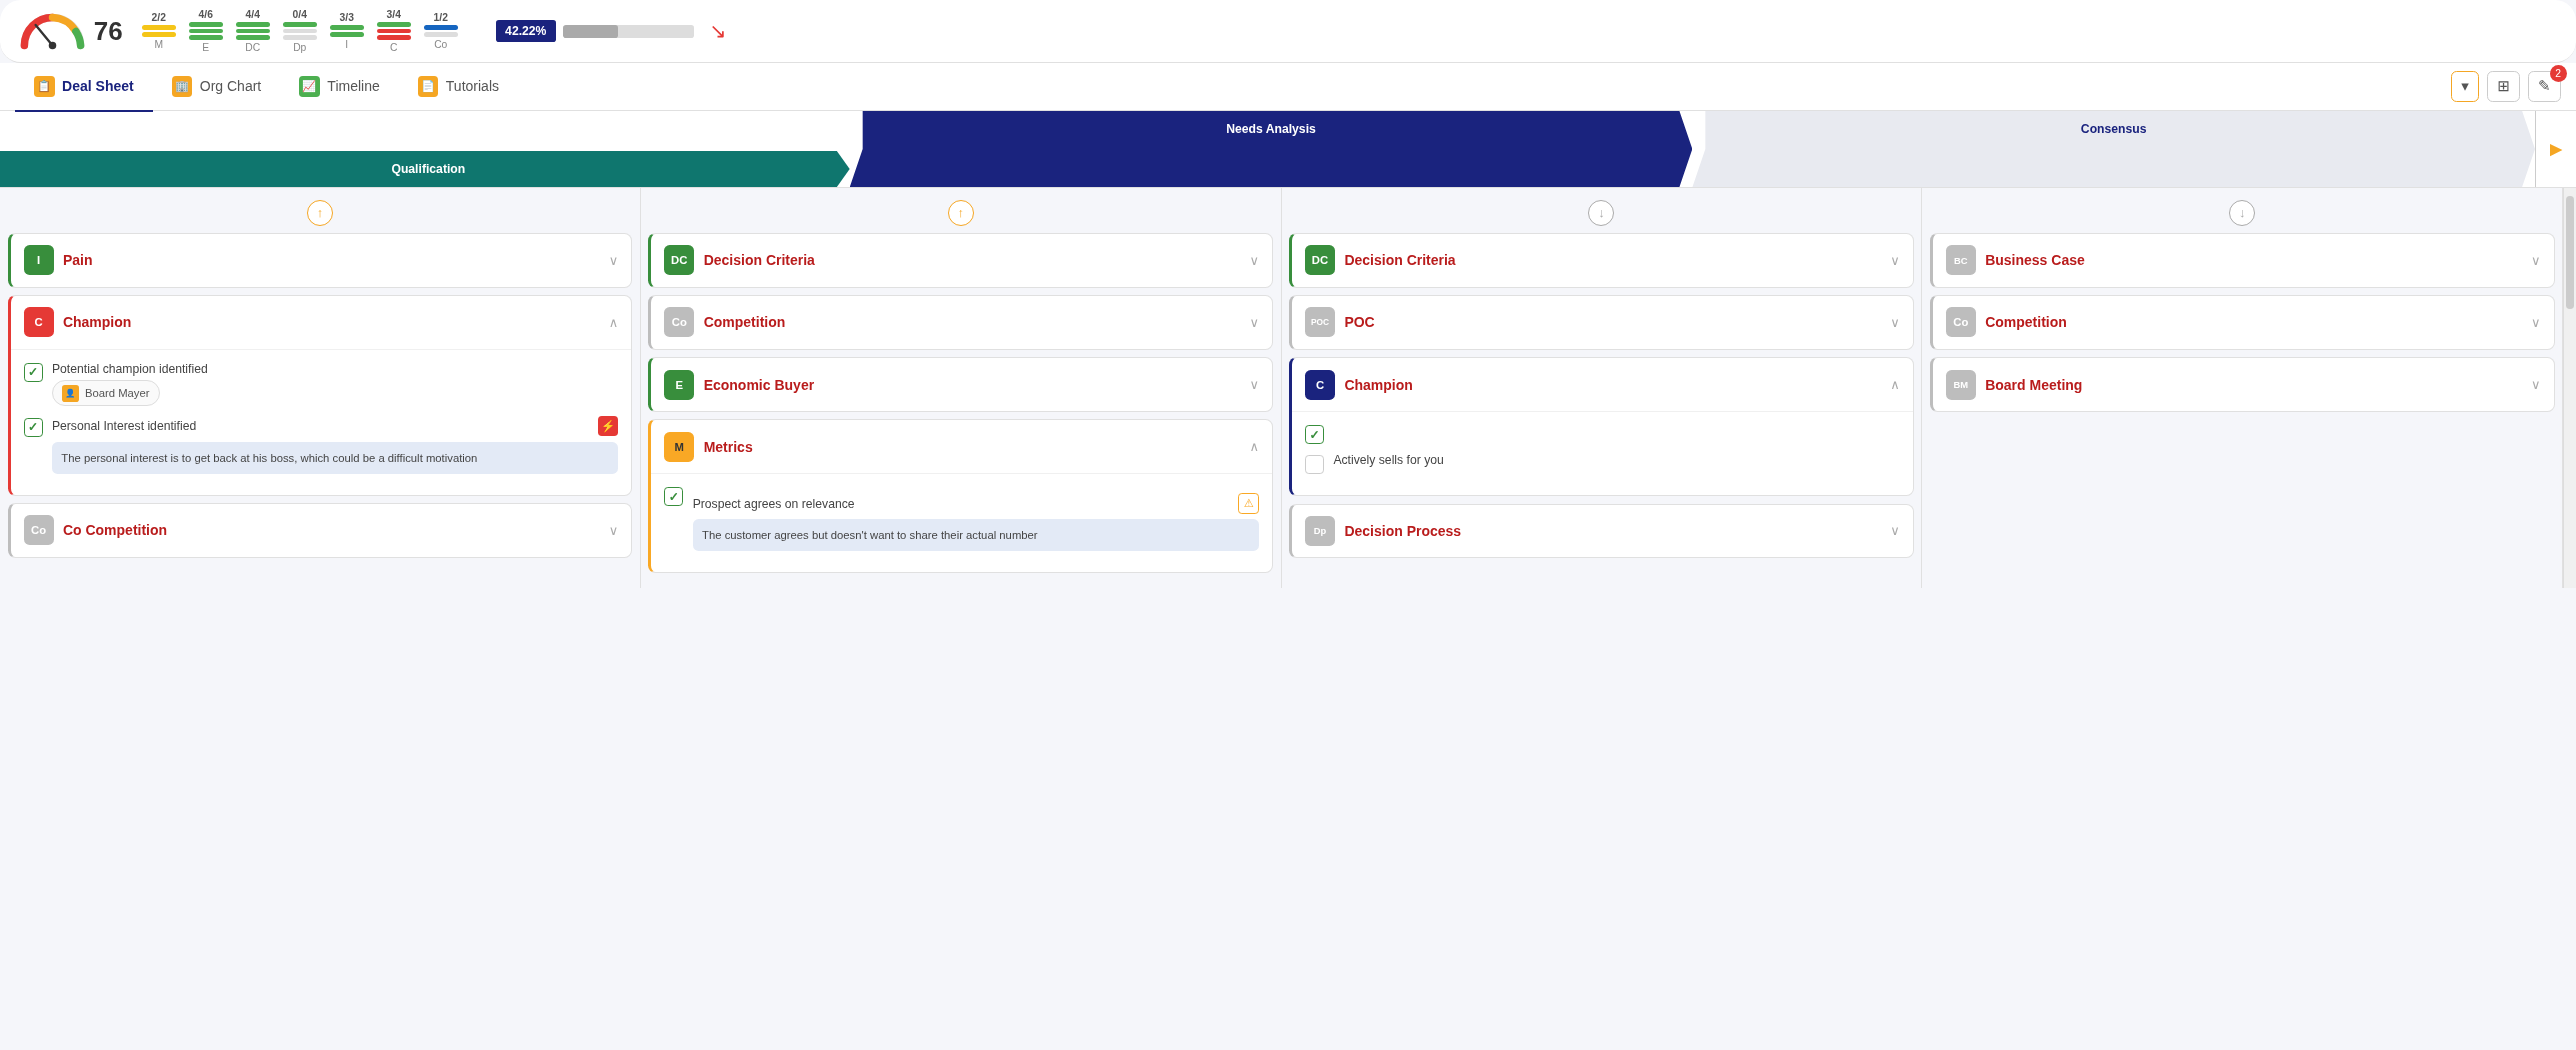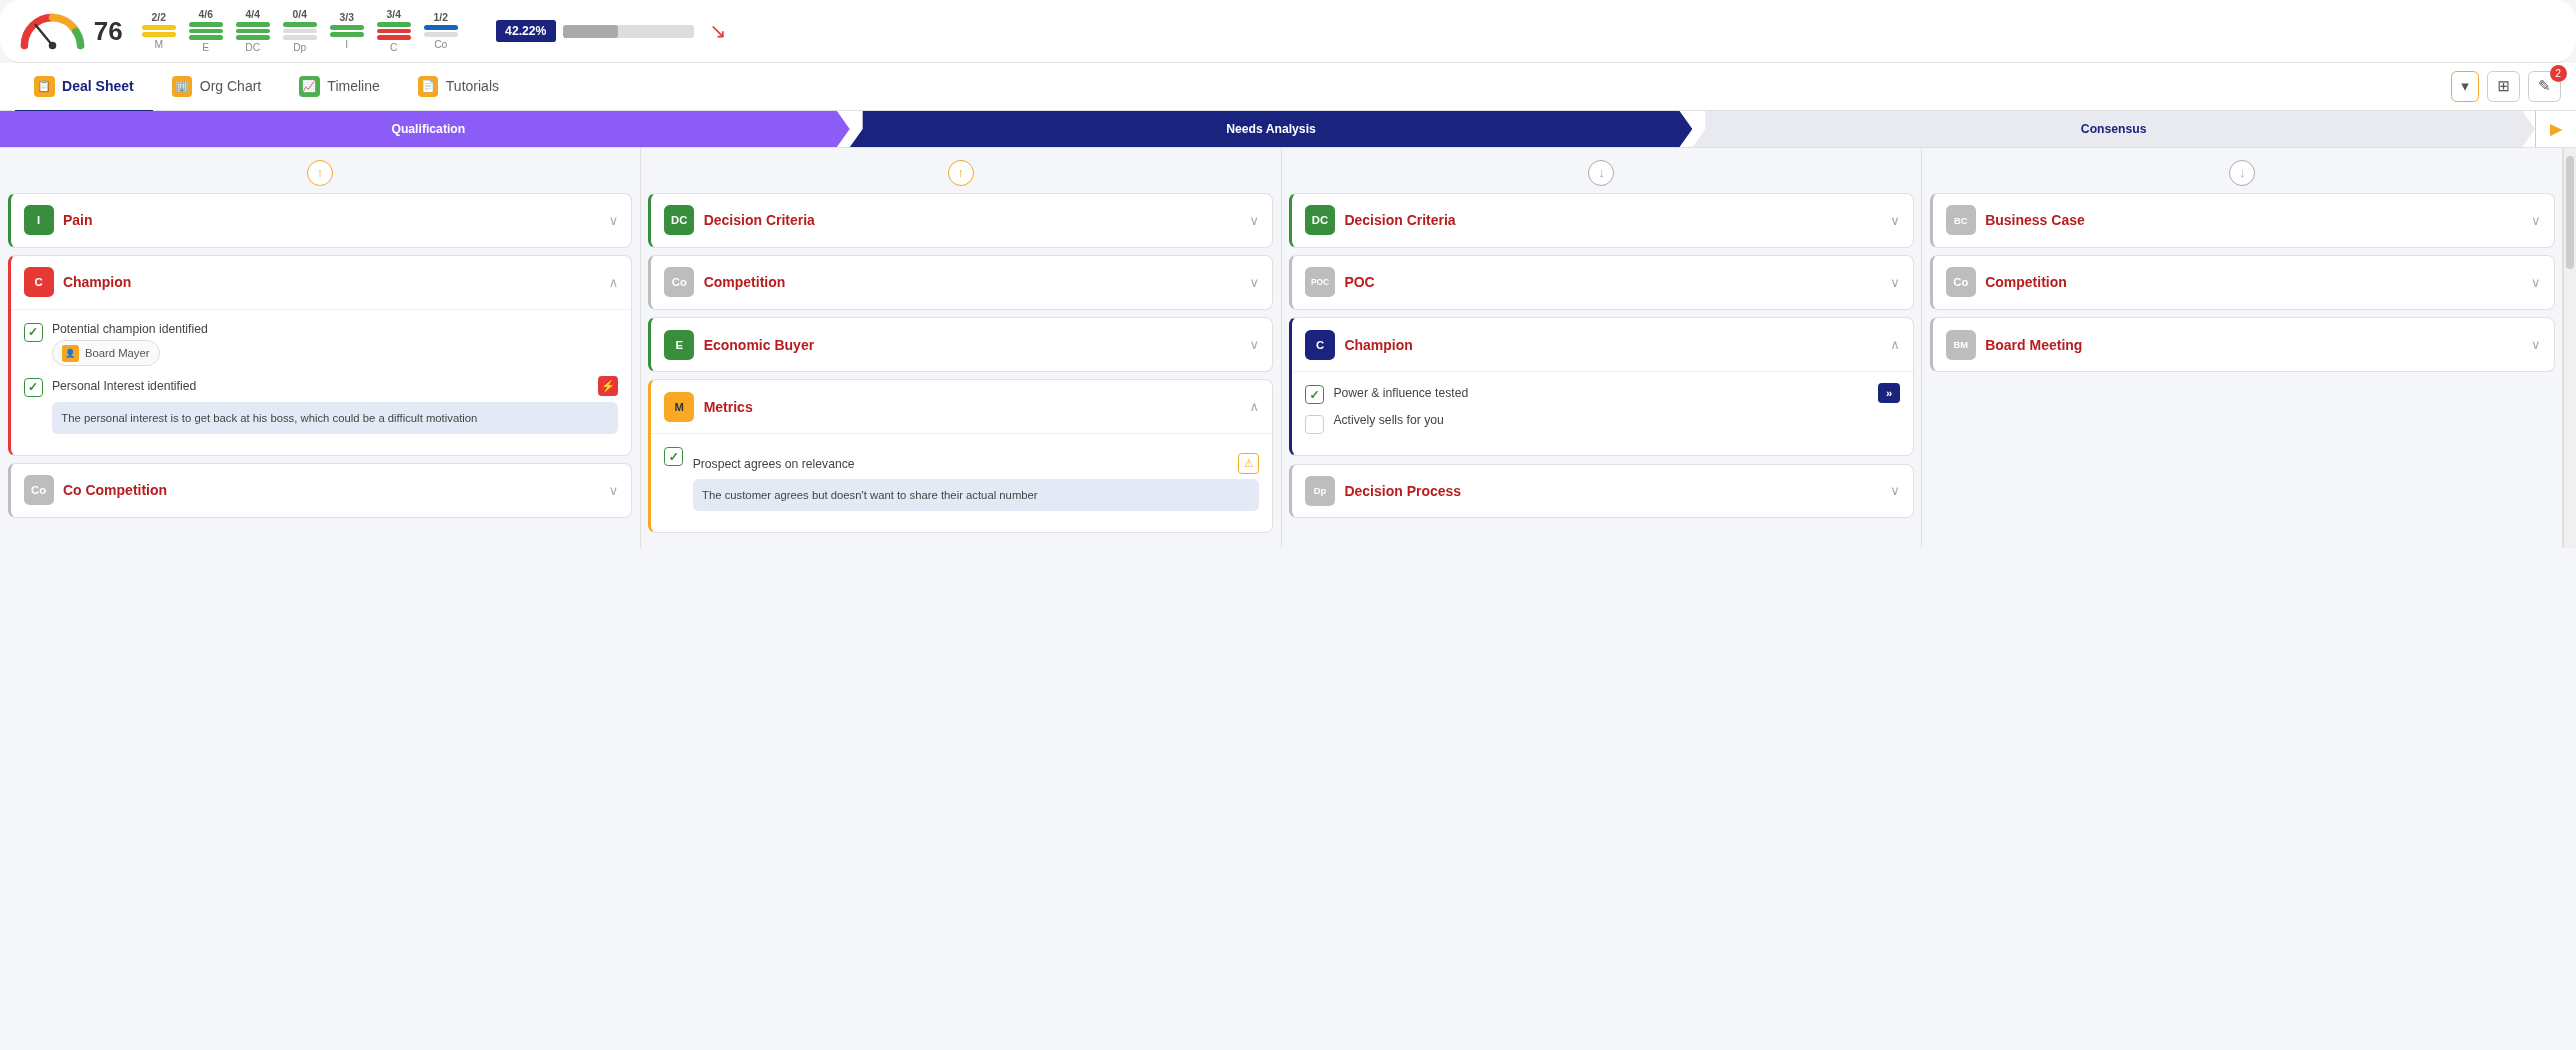--- a/index.html
+++ b/index.html
@@ -212,21 +212,21 @@
     <button class="nav-btn active">▾</button>
     <button class="nav-btn">⊞</button>
     <div class="badge-wrap">
       <button class="nav-btn">✎</button>
       <span class="badge">2</span>
     </div>
   </div>
 </div>
 
 <div class="pipeline" style="display:flex; overflow:hidden;">
-  <div style="flex:1; padding:11.3px 19px 11.3px 26px; background:#8b5cf6; color:#fff; font-weight:700; font-size:12.2px; clip-path:polygon(0 0,calc(100% - 13px) 0,100% 50%,calc(100% - 13px) 100%,0 100%); text-align:center;">
+  <div style="flex:1; padding:11.3px 19px 11.3px 26px; background:#0f766e; color:#fff; font-weight:700; font-size:12.2px; clip-path:polygon(0 0,calc(100% - 13px) 0,100% 50%,calc(100% - 13px) 100%,0 100%); text-align:center;margin-top:40px;">
     <span>Qualification</span>
   </div>
   <div style="flex:1; padding:11.3px 19px; background:#1a237e; color:#fff; font-weight:700; font-size:12.2px; clip-path:polygon(13px 0,calc(100% - 13px) 0,100% 50%,calc(100% - 13px) 100%,0 100%,13px 50%); text-align:center;">
     <span>Needs Analysis</span>
   </div>
   <div style="flex:1; padding:11.3px 19px; background:#e8eaf0; color:#1a237e; font-weight:700; font-size:12.2px; clip-path:polygon(13px 0,calc(100% - 13px) 0,100% 50%,calc(100% - 13px) 100%,0 100%,13px 50%); text-align:center;">
     <span>Consensus</span>
   </div>
   <div style="width:41px; display:flex; align-items:center; justify-content:center; background:#fff; border-left:0.9px solid #ccc; cursor:pointer;">
     <span style="color:#f5a623; font-size:15px; font-weight:bold;">▶</span>
@@ -365,24 +365,20 @@
     <div class="card accent-dark">
       <div class="card-header">
         <div class="card-badge badge-dark">C</div>
         <span class="card-title">Champion</span>
         <span class="card-chevron">∧</span>
       </div>
       <div class="card-body">
 
         <div class="check-item">
           <div class="check-box checked"></div>
-          <div style="flex:1; display:flex; align-items:center; justify-content:space-between;">
-            <span class="check-label">Power &amp; influence tested</span>
-            <div class="fwd-btn">»</div>
-          </div>
         </div>
 
         <div class="check-item">
           <div class="check-box partial"></div>
           <span class="check-label">Actively sells for you</span>
         </div>
       </div>
     </div>
 
     <div class="card accent-gray">

